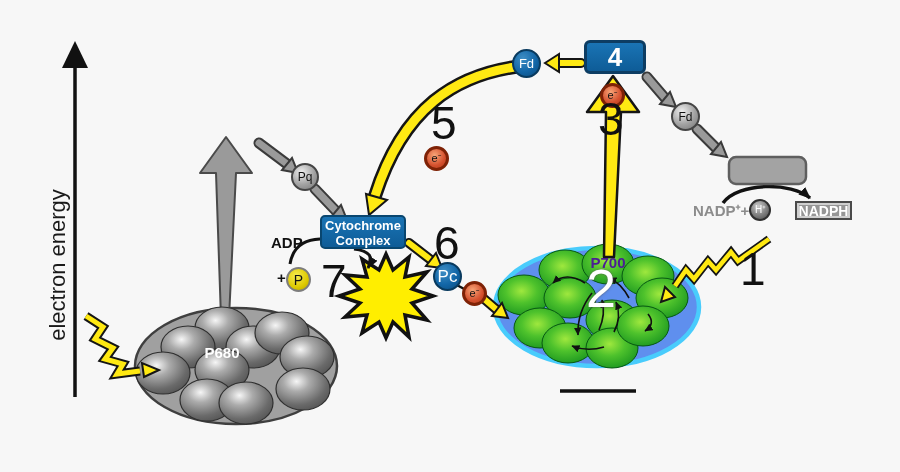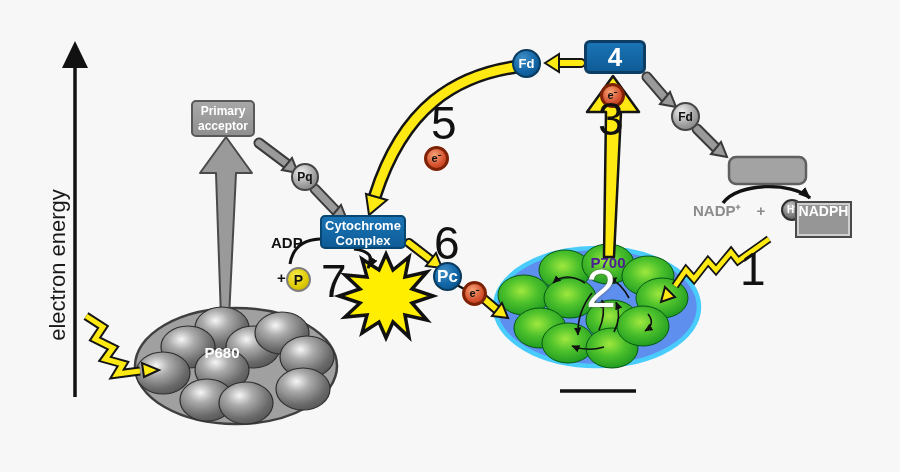--- a/index.html
+++ b/index.html
@@ -8,21 +8,21 @@
     font-family:"Liberation Sans",sans-serif;overflow:hidden;
   }
   .stage svg{position:absolute;left:0;top:0;}
   .abs{position:absolute;}
   .axis-label{
     left:-42px;top:252px;width:200px;text-align:center;
     transform:rotate(-90deg);font-size:22px;color:#1a1a1a;
   }
   .tok{
     position:absolute;border-radius:50%;display:flex;align-items:center;
-    justify-content:center;font-weight:bold;box-sizing:border-box;line-height:1;
+    justify-content:center;font-weight:normal;box-sizing:border-box;line-height:1;
   }
   .tok.gray{background:radial-gradient(circle at 36% 30%, #efefef, #a2a2a2 55%, #767676);border:2px solid #454545;color:#111;}
   .tok.blue{background:radial-gradient(circle at 36% 30%, #3f8ec4, #1266a7 55%, #0b4a7c);border:2px solid #093a5e;color:#fff;}
   .tok.red{background:radial-gradient(circle at 40% 33%, #f7a578, #d4502e 60%, #b03a18);border:3px solid #7e2206;color:#111;}
   .tok.yellowp{background:radial-gradient(circle at 40% 33%, #f8ec52, #ddc900 60%, #b0a000);border:2px solid #7d7d7d;color:#111;}
   .tok.darkgray{background:radial-gradient(circle at 40% 30%, #cdcdcd, #8a8a8a 45%, #474747);border:2px solid #2e2e2e;color:#fff;}
   .boxlabel{
     position:absolute;border-radius:5px;text-align:center;font-weight:bold;
     color:#fff;box-sizing:border-box;
   }
@@ -30,21 +30,21 @@
   .box-blue{background:linear-gradient(#1a74b5,#0e5c97);border:2px solid #09466f;font-size:13px;line-height:15px;padding-top:1px;}
   .box-step4{background:linear-gradient(#1a74b5,#0e5c97);border:3px solid #0d3d63;font-size:26px;line-height:28px;border-radius:6px;}
   .nadph-box{
     position:absolute;background:#969696;border:2px solid #4a4a4a;
     box-shadow:inset 0 0 0 2px #cfcfcf;color:#fff;font-weight:bold;
     font-size:14px;text-align:center;line-height:17px;box-sizing:border-box;
   }
   .num{position:absolute;color:#111;font-size:46px;line-height:1;}
   .num-white{color:#fff;font-size:54px;text-shadow:0 0 3px rgba(90,90,90,.85);}
   .smalltext{position:absolute;font-weight:bold;color:#111;font-size:15px;line-height:1;}
-  .nadp-row{position:absolute;display:flex;align-items:center;gap:16px;color:#8c8c8c;font-weight:bold;font-size:15px;}
+  .nadp-row{position:absolute;display:flex;align-items:center;gap:0;color:#8c8c8c;font-weight:bold;font-size:15px;}
   .ps-label{position:absolute;width:52px;text-align:center;font-weight:bold;font-size:15px;line-height:1;}
 </style>
 </head>
 <body>
 
 <div class="stage">
 
   <svg width="900" height="472" viewBox="0 0 900 472">
     <defs>
       <radialGradient id="graySph" cx="38%" cy="32%" r="80%">
@@ -187,24 +187,20 @@
       <path d="M723,203 C738,182 792,182 810,198" stroke-width="3.5" marker-end="url(#mb)"></path>
     </g>
 
     <rect x="729" y="157" width="77" height="27" rx="7" fill="#a3a3a3" stroke="#5f5f5f" stroke-width="2.5"></rect>
 
     <line x1="560" y1="391" x2="636" y2="391" stroke="#111" stroke-width="3.5"></line>
   </svg>
 
   <div class="abs axis-label">electron energy</div>
 
-  <div class="boxlabel box-gray" style="left:191px;top:100px;width:64px;height:37px;">
-    <div>Primary</div>
-    <div>acceptor</div>
-  </div>
 
   <div class="boxlabel box-blue" style="left:320px;top:215px;width:86px;height:34px;">
     <div>Cytochrome</div>
     <div>Complex</div>
   </div>
 
   <div class="boxlabel box-step4" style="left:584px;top:40px;width:62px;height:34px;">4</div>
 
   <div class="tok gray" style="left:291px;top:163px;width:28px;height:28px;font-size:12px;">Pq</div>
   <div class="tok blue" style="left:433px;top:262px;width:29px;height:29px;font-size:17px;">Pc</div>
@@ -217,21 +213,21 @@
 
   <div class="smalltext" style="left:271px;top:235px;">ADP</div>
   <div class="smalltext" style="left:277px;top:270px;">+</div>
   <div class="tok yellowp" style="left:286px;top:267px;width:25px;height:25px;font-size:14px;">P</div>
 
   <div class="nadp-row" style="left:693px;top:199px;">
     <span>NADP⁺</span>
     <span>+</span>
     <span class="tok darkgray" style="position:static;width:22px;height:22px;font-size:10px;">H⁺</span>
   </div>
-  <div class="nadph-box" style="left:795px;top:201px;width:57px;height:37px;">NADPH</div>
+  <div class="nadph-box" style="left:795px;top:201px;width:57px;height:19px;">NADPH</div>
 
   <div class="ps-label" style="left:196px;top:317px;color:#fff;margin-top:28px;">P680</div>
   <div class="ps-label" style="left:582px;top:255px;color:#4c1d95;">P700</div>
 
   <div class="num" style="left:740px;top:246px;">1</div>
   <div class="num num-white" style="left:586px;top:261px;">2</div>
   <div class="num" style="left:598px;top:96px;">3</div>
   <div class="num" style="left:431px;top:100px;">5</div>
   <div class="num" style="left:434px;top:220px;">6</div>
   <div class="num" style="left:321px;top:258px;">7</div>

